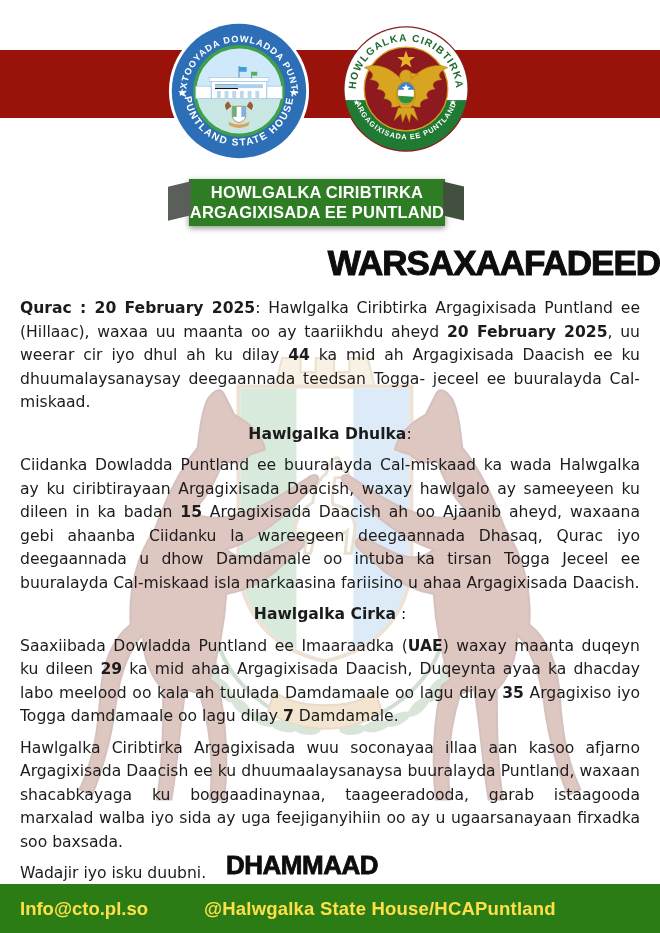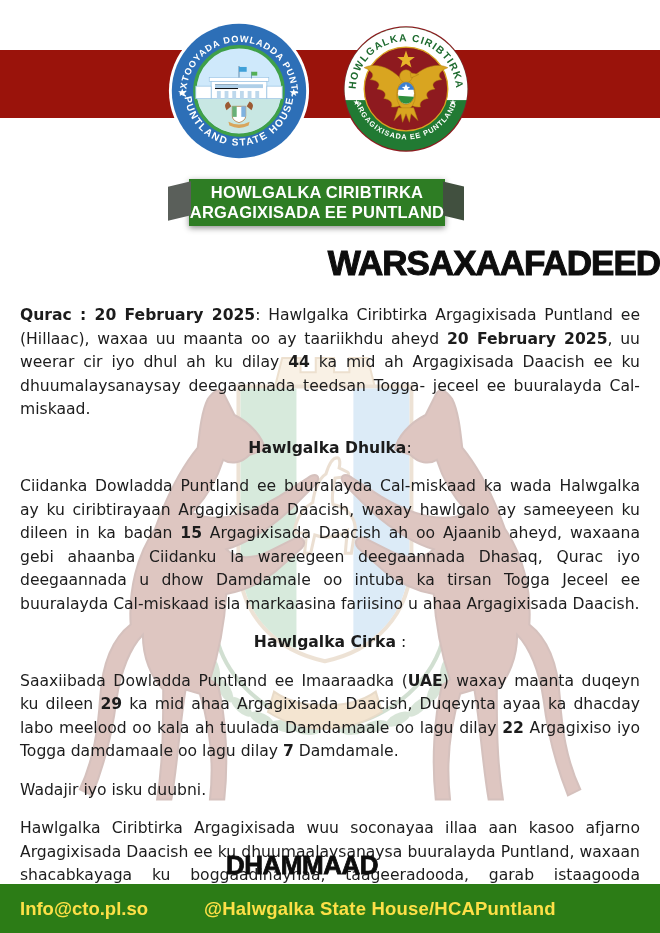--- a/index.html
+++ b/index.html
@@ -22,21 +22,21 @@
           background:#41503f;transform:skewY(14deg);z-index:-1;}
   
   .title{position:absolute;left:0;top:243px;width:660px;text-align:right;
          font-family:"Liberation Sans",sans-serif;font-weight:bold;font-size:35px;
          letter-spacing:-1px;color:#0d0d0d;-webkit-text-stroke:1px #0d0d0d;}
   
   .watermark{position:absolute;left:60px;top:354px;width:540px;height:478px;opacity:.28;z-index:0;}
   
   .body-text{position:absolute;left:20px;top:289px;width:620px;z-index:1;
              font-size:15.6px;line-height:23.5px;color:#1c1c1c;}
-  .bodypara{text-align:justify;margin:15px 0 8px 0;}
+  .bodypara{text-align:justify;margin:8px 0 8px 0;}
   .bodypara.heading{text-align:center;}
   .bodypara.plain{text-align:left;}
   .bodypara b{font-weight:bold;}
   
   .dhammaad{position:absolute;left:0;top:850px;width:604px;text-align:center;z-index:1;
             font-family:"Liberation Sans",sans-serif;font-weight:bold;font-size:26px;
             letter-spacing:-.5px;color:#0d0d0d;-webkit-text-stroke:.8px #0d0d0d;}
   
   .footer{position:absolute;left:0;top:884px;width:660px;height:49px;background:#2c7c16;
           color:#fde047;display:flex;align-items:center;z-index:2;
@@ -186,23 +186,23 @@
       <path d="M140 44 C146 36 152 32 156 40 L166 60 C182 68 194 82 196 94 L181 99 C173 107 163 109 155 104 C148 126 138 142 124 156 C150 168 180 158 210 140 L238 122 C246 116 252 120 246 128 L220 154 C196 176 172 188 158 192 C168 202 184 202 200 194 L224 182 C232 178 238 184 232 191 L206 214 C188 228 170 234 158 236 C156 268 150 296 142 320 L150 326 C158 360 160 402 156 438 L142 438 C146 402 142 366 132 334 L118 330 C112 366 110 404 104 438 L90 438 C96 400 96 364 96 330 C84 318 76 298 76 276 C64 288 54 312 50 340 C46 372 38 404 26 434 L14 428 C28 398 32 368 34 338 C36 306 46 280 64 266 C62 232 70 198 88 172 C98 144 112 114 130 92 C132 74 134 56 140 44 Z"></path>
       <path transform="translate(520,0) scale(-1,1)" d="M140 44 C146 36 152 32 156 40 L166 60 C182 68 194 82 196 94 L181 99 C173 107 163 109 155 104 C148 126 138 142 124 156 C150 168 180 158 210 140 L238 122 C246 116 252 120 246 128 L220 154 C196 176 172 188 158 192 C168 202 184 202 200 194 L224 182 C232 178 238 184 232 191 L206 214 C188 228 170 234 158 236 C156 268 150 296 142 320 L150 326 C158 360 160 402 156 438 L142 438 C146 402 142 366 132 334 L118 330 C112 366 110 404 104 438 L90 438 C96 400 96 364 96 330 C84 318 76 298 76 276 C64 288 54 312 50 340 C46 372 38 404 26 434 L14 428 C28 398 32 368 34 338 C36 306 46 280 64 266 C62 232 70 198 88 172 C98 144 112 114 130 92 C132 74 134 56 140 44 Z"></path>
     </g>
   </svg>
 
   <div class="body-text" id="body-paragraphs">
       <div class="bodypara para"><b>Qurac : 20 February 2025</b><span>: Hawlgalka Ciribtirka Argagixisada Puntland ee (Hillaac), waxaa uu maanta oo ay taariikhdu aheyd </span><b>20 February 2025</b><span>, uu weerar cir iyo dhul ah ku dilay </span><b>44</b><span> ka mid ah Argagixisada Daacish ee ku dhuumalaysanaysay deegaannada teedsan Togga- jeceel ee buuralayda Cal-miskaad.</span></div>
       <div class="bodypara heading"><b>Hawlgalka Dhulka</b><span>:</span></div>
       <div class="bodypara para"><span>Ciidanka Dowladda Puntland ee buuralayda Cal-miskaad ka wada Halwgalka ay ku ciribtirayaan Argagixisada Daacish, waxay hawlgalo ay sameeyeen ku dileen in ka badan </span><b>15</b><span> Argagixisada Daacish ah oo Ajaanib aheyd, waxaana gebi ahaanba Ciidanku la wareegeen deegaannada Dhasaq, Qurac iyo deegaannada u dhow Damdamale oo intuba ka tirsan Togga Jeceel ee buuralayda Cal-miskaad isla markaasina fariisino u ahaa Argagixisada Daacish.</span></div>
       <div class="bodypara heading"><b>Hawlgalka Cirka</b><span> :</span></div>
-      <div class="bodypara para"><span>Saaxiibada Dowladda Puntland ee Imaaraadka (</span><b>UAE</b><span>) waxay maanta duqeyn ku dileen </span><b>29</b><span> ka mid ahaa Argagixisada Daacish, Duqeynta ayaa ka dhacday labo meelood oo kala ah tuulada Damdamaale oo lagu dilay </span><b>22</b><span> Argagixiso  iyo Togga damdamaale oo lagu dilay </span><b>7</b><span> Damdamale.</span></div>
+      <div class="bodypara para"><span>Saaxiibada Dowladda Puntland ee Imaaraadka (</span><b>UAE</b><span>) waxay maanta duqeyn ku dileen </span><b>29</b><span> ka mid ahaa Argagixisada Daacish, Duqeynta ayaa ka dhacday labo meelood oo kala ah tuulada Damdamaale oo lagu dilay </span><b>35</b><span> Argagixiso  iyo Togga damdamaale oo lagu dilay </span><b>7</b><span> Damdamale.</span></div>
+      <div class="bodypara para"><span>Hawlgalka Ciribtirka Argagixisada wuu soconayaa illaa aan kasoo afjarno Argagixisada Daacish ee ku dhuumaalaysanaysa buuralayda Puntland, waxaan shacabkayaga ku boggaadinaynaa, taageeradooda, garab istaagooda marxalad walba iyo sida ay uga feejiganyihiin oo ay u ugaarsanayaan firxadka soo baxsada.</span></div>
       <div class="bodypara plain"><span>Wadajir iyo isku duubni.</span></div>
-      <div class="bodypara para"><span>Hawlgalka Ciribtirka Argagixisada wuu soconayaa illaa aan kasoo afjarno Argagixisada Daacish ee ku dhuumaalaysanaysa buuralayda Puntland, waxaan shacabkayaga ku boggaadinaynaa, taageeradooda, garab istaagooda marxalad walba iyo sida ay uga feejiganyihiin oo ay u ugaarsanayaan firxadka soo baxsada.</span></div>
     </div>
 
   <div class="dhammaad">DHAMMAAD</div>
 
   <div class="footer">
     <span class="email">Info@cto.pl.so</span>
     <span class="handle">@Halwgalka State House/HCAPuntland</span>
   </div>
 
 </div>

